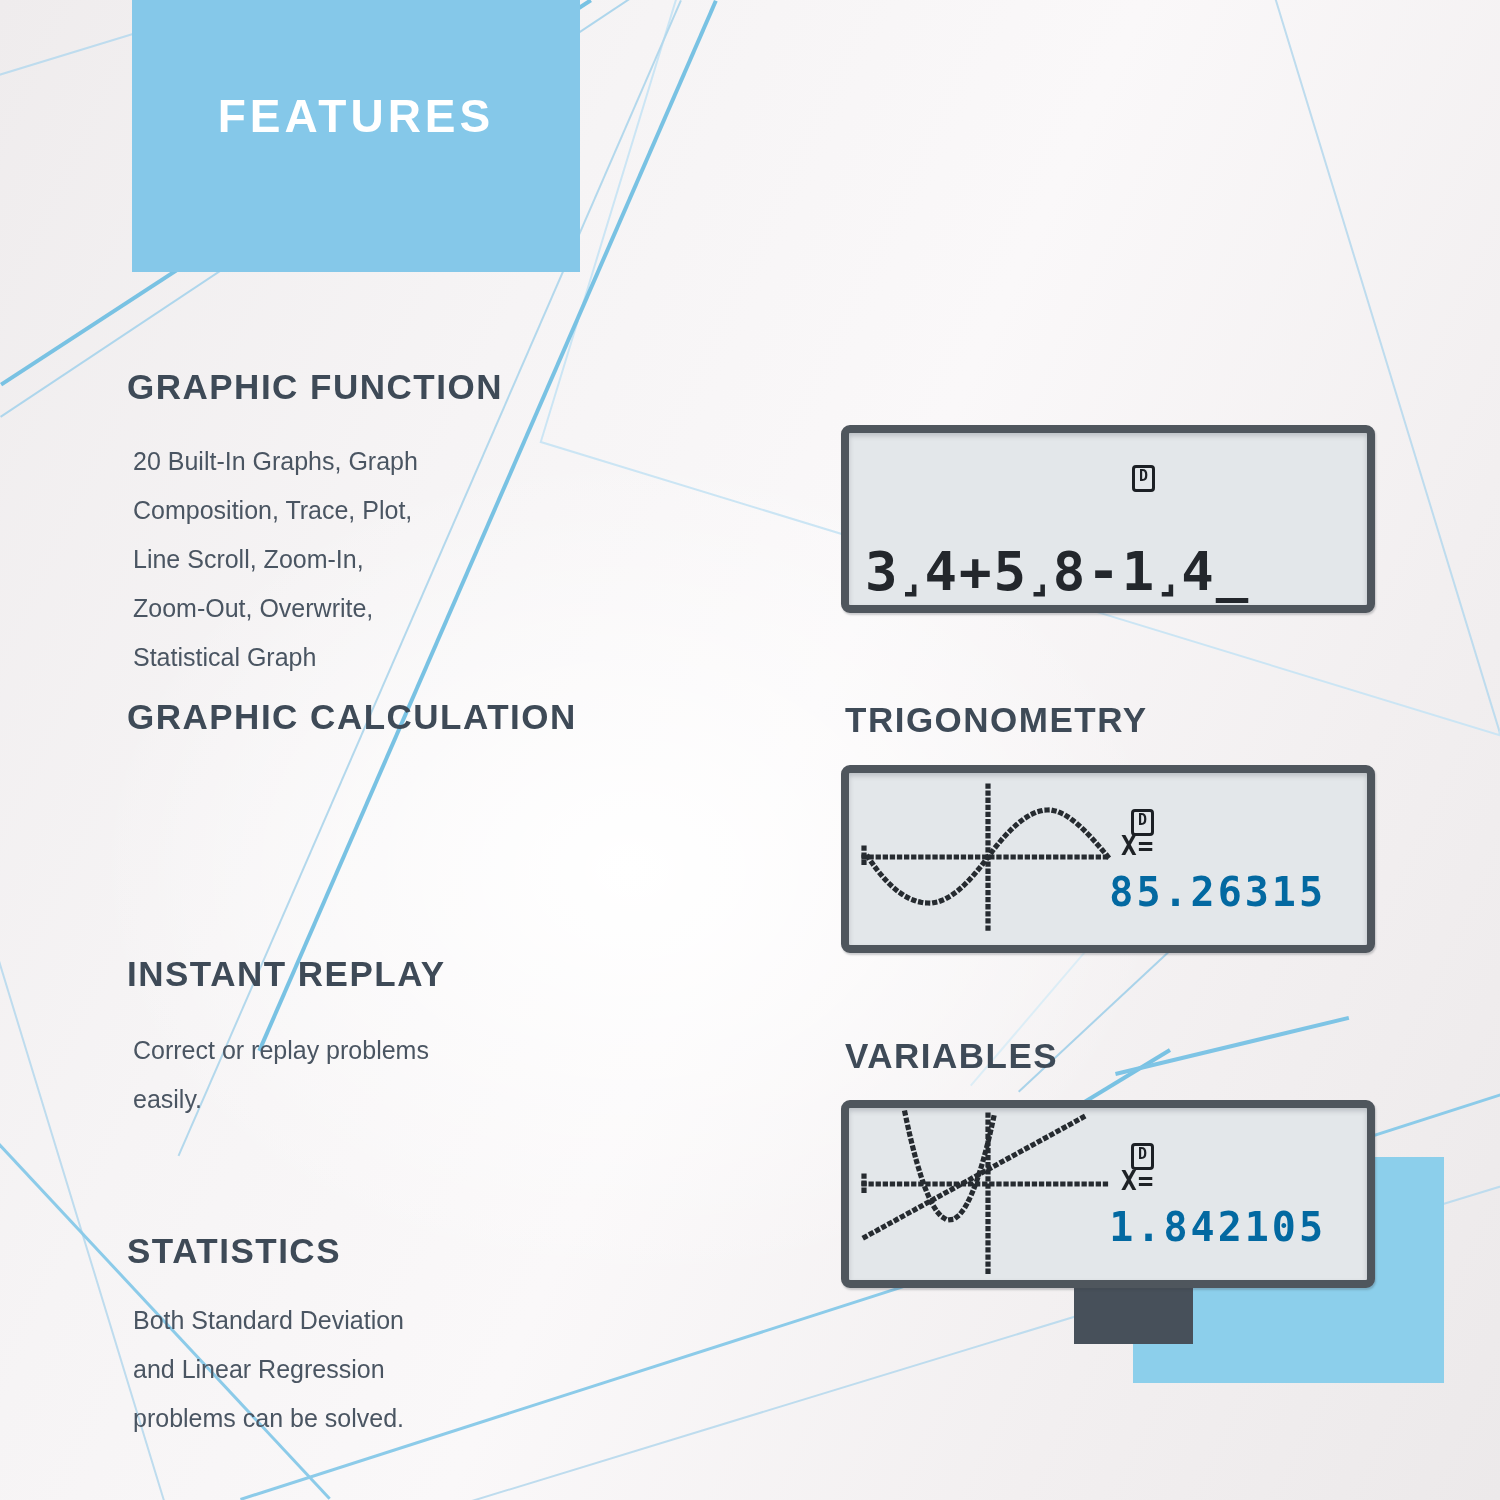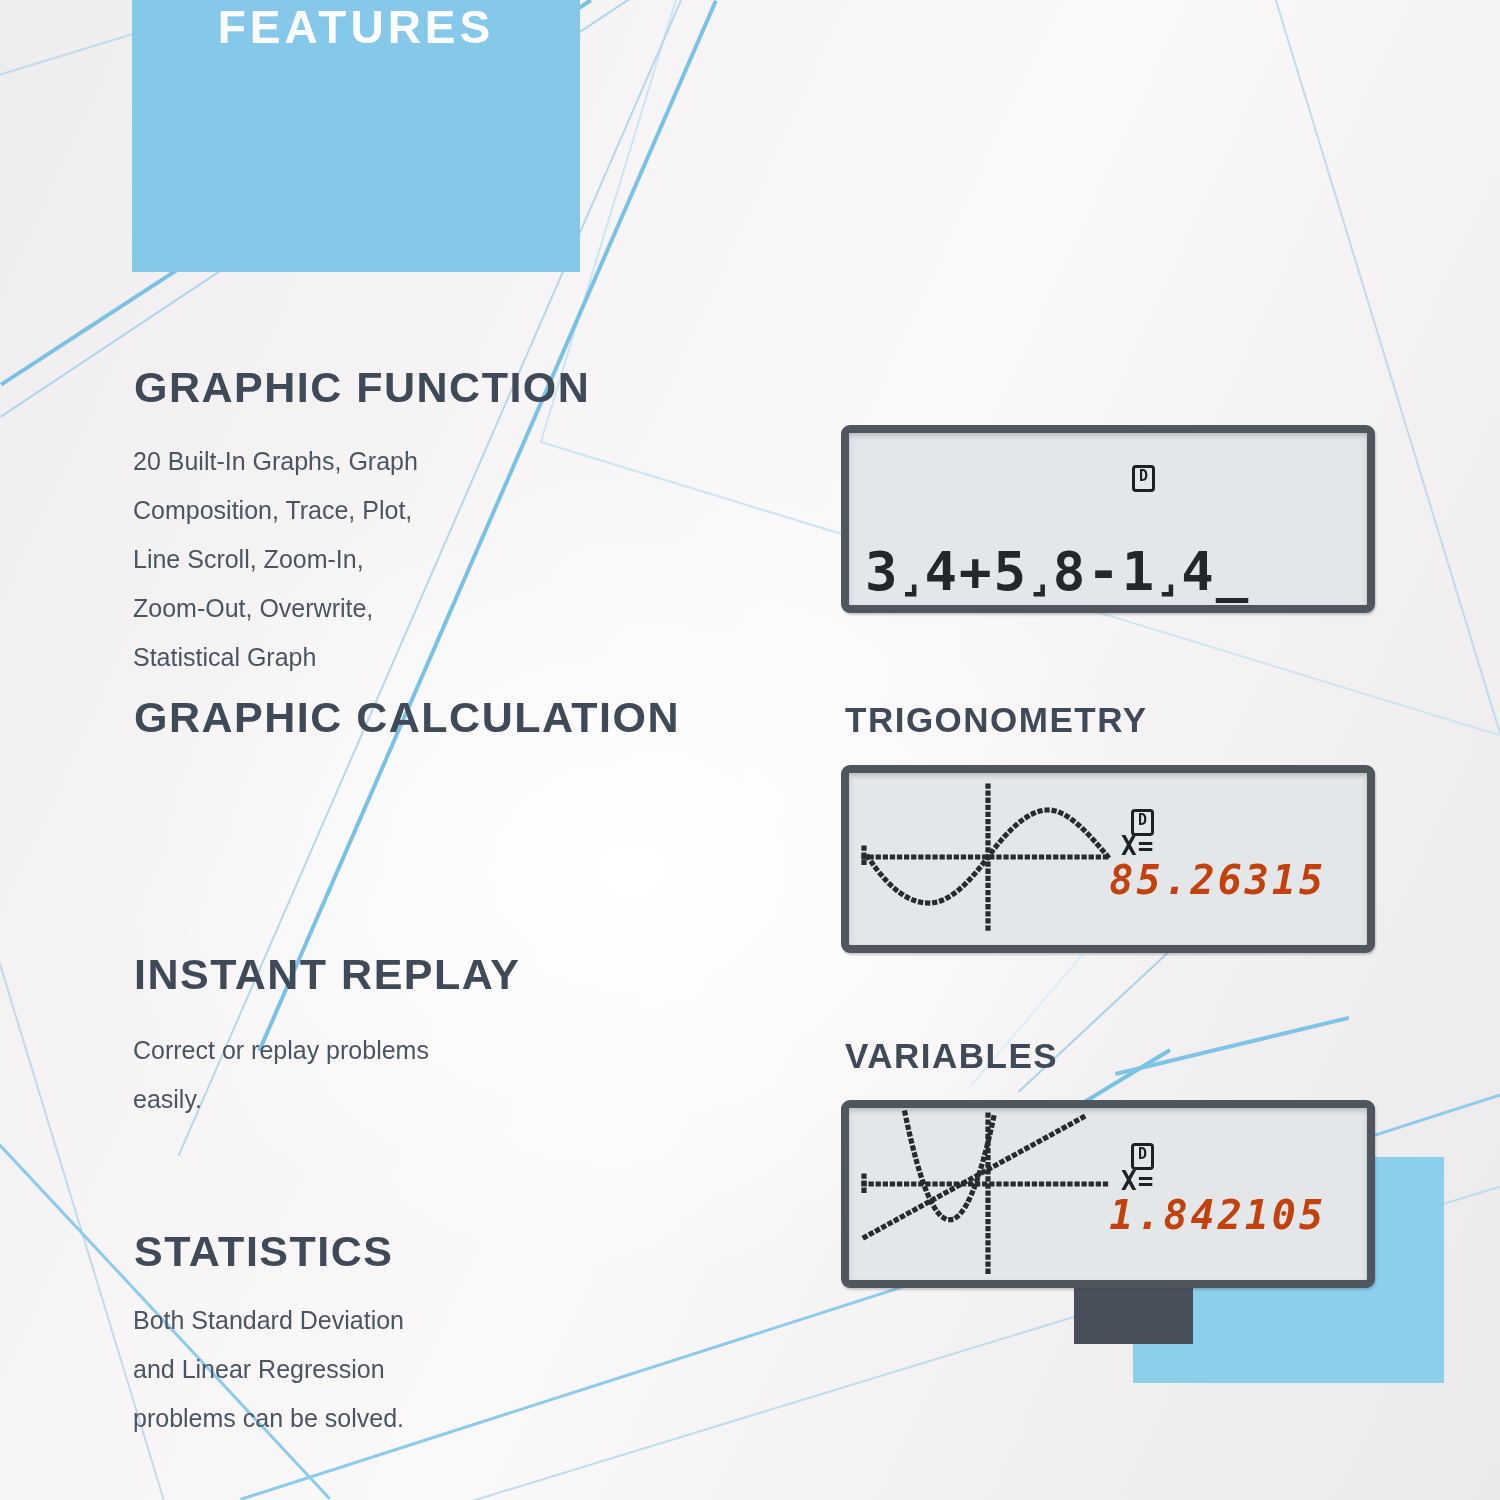--- a/index.html
+++ b/index.html
@@ -17,38 +17,38 @@
   .main-line-thin{left:680px;top:0;width:2px;height:1260px;background:#b3d8ec;transform:rotate(23.5deg);transform-origin:left top;}
   .rect-thin-1{left:-250px;top:150px;width:1500px;height:1500px;border:2px solid #bedcee;transform:rotate(-17deg);transform-origin:left top;}
   .rect-thin-2{left:950px;top:-900px;width:1000px;height:1400px;border:2px solid #cbe5f4;transform:rotate(17deg);transform-origin:left top;}
   .bl-line-1{left:0;top:1143px;width:485px;height:3px;background:#8ccbe9;transform:rotate(47deg);transform-origin:left top;}
   .bl-line-2{left:240px;top:1498px;width:1330px;height:3px;background:#8ccbe9;transform:rotate(-17.8deg);transform-origin:left top;}
   .x-line-1{left:1018px;top:1091px;width:220px;height:2px;background:#a9d3ea;transform:rotate(-43deg);transform-origin:left top;}
   .x-line-2{left:970px;top:1085px;width:190px;height:2px;background:#dcedf6;transform:rotate(-49.5deg);transform-origin:left top;}
   .var-line-thick{left:1115px;top:1072px;width:240px;height:4px;background:#7ec4e5;transform:rotate(-13.5deg);transform-origin:left top;}
   
   .banner{left:132px;top:0;width:448px;height:272px;background:#85c8e9;z-index:5;
-    display:flex;align-items:flex-start;justify-content:center;padding-bottom:40px;box-sizing:border-box;}
+    display:flex;align-items:center;justify-content:center;padding-bottom:40px;box-sizing:border-box;}
   .banner span{color:#ffffff;font-weight:bold;font-size:46px;letter-spacing:4px;}
   
-  .heading{left:134px;color:#3e4a57;font-weight:bold;font-size:43px;line-height:42px;letter-spacing:1.5px;z-index:5;white-space:nowrap;}
+  .heading{left:127px;color:#3e4a57;font-weight:bold;font-size:35px;line-height:42px;letter-spacing:1.5px;z-index:5;white-space:nowrap;}
   .body-text{left:133px;color:#4a5562;font-size:25px;line-height:49px;white-space:pre-line;z-index:5;}
   
   .panel-heading{left:845px;color:#3e4a57;font-weight:bold;font-size:35px;line-height:42px;letter-spacing:1.5px;z-index:5;white-space:nowrap;}
   .lcd{left:841px;width:534px;height:188px;background:#e3e7ea;border:8px solid #4f565d;border-radius:9px;
     box-sizing:border-box;z-index:4;box-shadow:inset 0 3px 5px rgba(70,80,90,.25), 1px 2px 2px rgba(60,65,70,.25);}
   .d-ind{position:absolute;width:17px;height:21px;border:3px solid #1c2025;border-radius:4px;color:#1c2025;
     font-family:"DejaVu Sans Mono",monospace;font-weight:bold;font-size:15px;line-height:16px;text-align:center;}
   .lcd-expression{position:absolute;left:16px;bottom:6px;font-family:"DejaVu Sans Mono",monospace;font-weight:bold;
     font-size:54px;line-height:1;letter-spacing:2px;color:#23272c;white-space:nowrap;text-align:right;}
   .lcd-expression .sep{font-family:"DejaVu Sans",sans-serif;font-size:36px;position:relative;bottom:-2px;margin:0 3px;}
   .lcd-expression .cursor{letter-spacing:0;}
   .x-label{position:absolute;left:272px;top:58px;font-family:"DejaVu Sans Mono",monospace;font-weight:bold;font-size:26px;color:#1e2226;letter-spacing:1px;}
-  .lcd-value{position:absolute;right:41px;bottom:42px;font-family:"DejaVu Sans Mono",monospace;font-weight:bold;
-    font-size:40px;letter-spacing:3px;color:#c2410c;white-space:nowrap;font-style:italic;}
+  .lcd-value{position:absolute;right:41px;bottom:30px;font-family:"DejaVu Sans Mono",monospace;font-weight:bold;
+    font-size:40px;letter-spacing:3px;color:#0369a1;white-space:nowrap;}
   .graph{position:absolute;left:0;top:0;}
   
   .blue-square{left:1133px;top:1157px;width:311px;height:226px;background:#8ccfeb;z-index:2;}
   .tab{left:1074px;top:1282px;width:119px;height:62px;background:#47505a;z-index:3;}
 </style>
 </head>
 <body>
 
 <div id="canvas">
 

